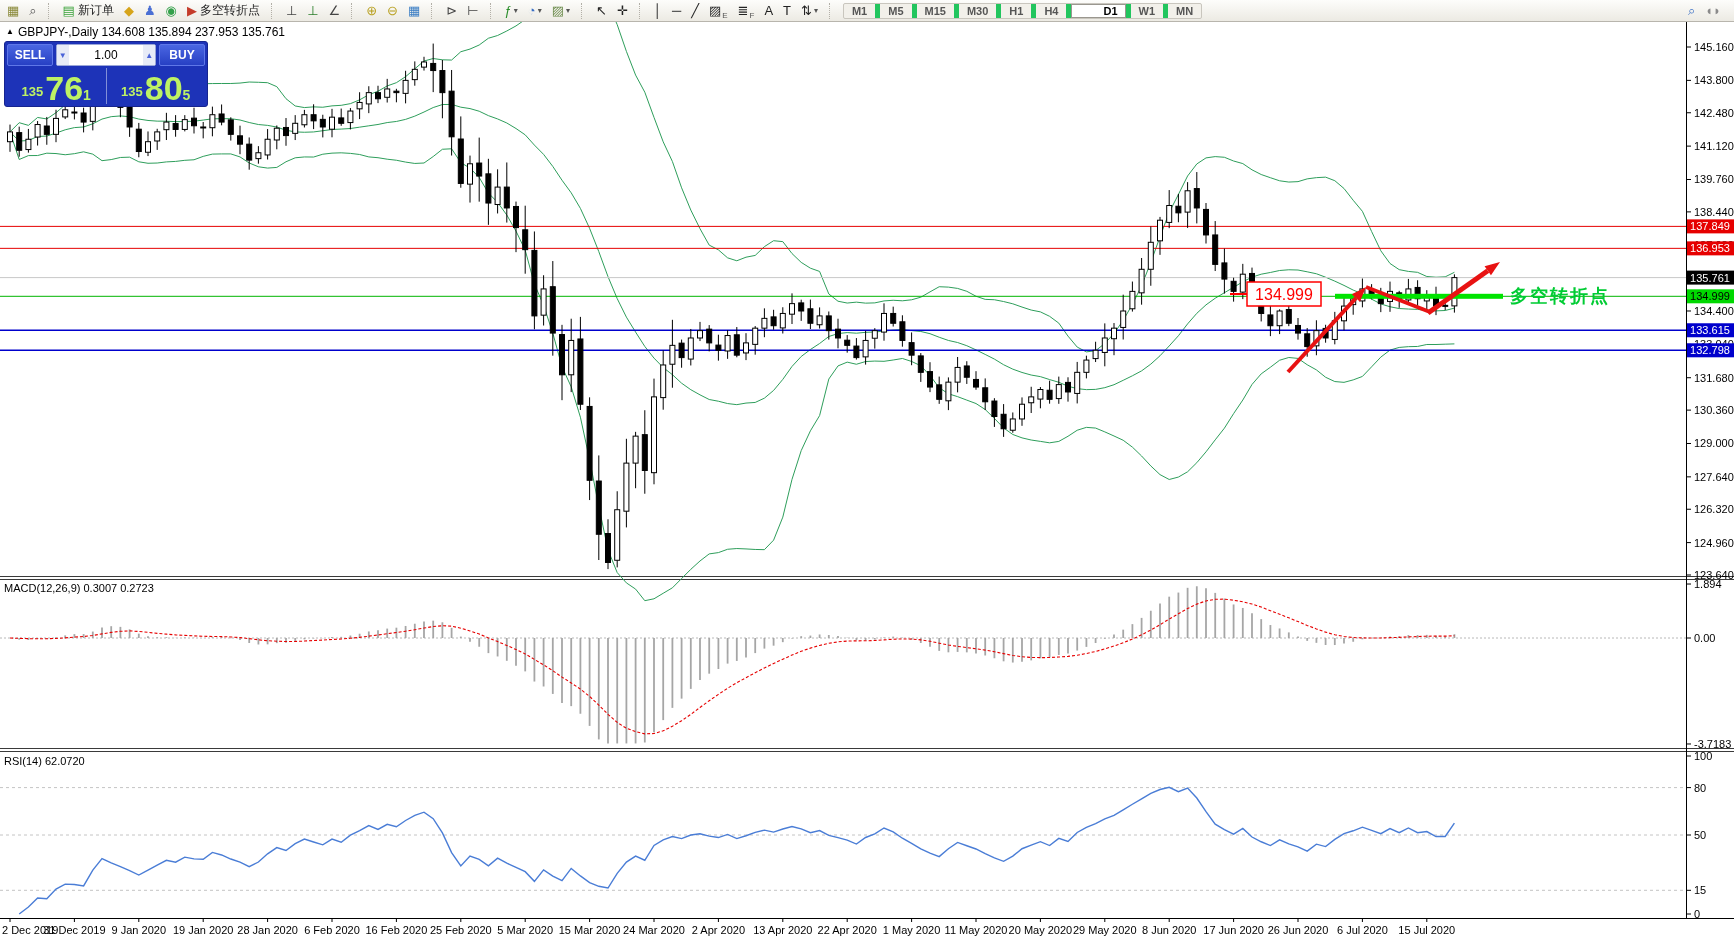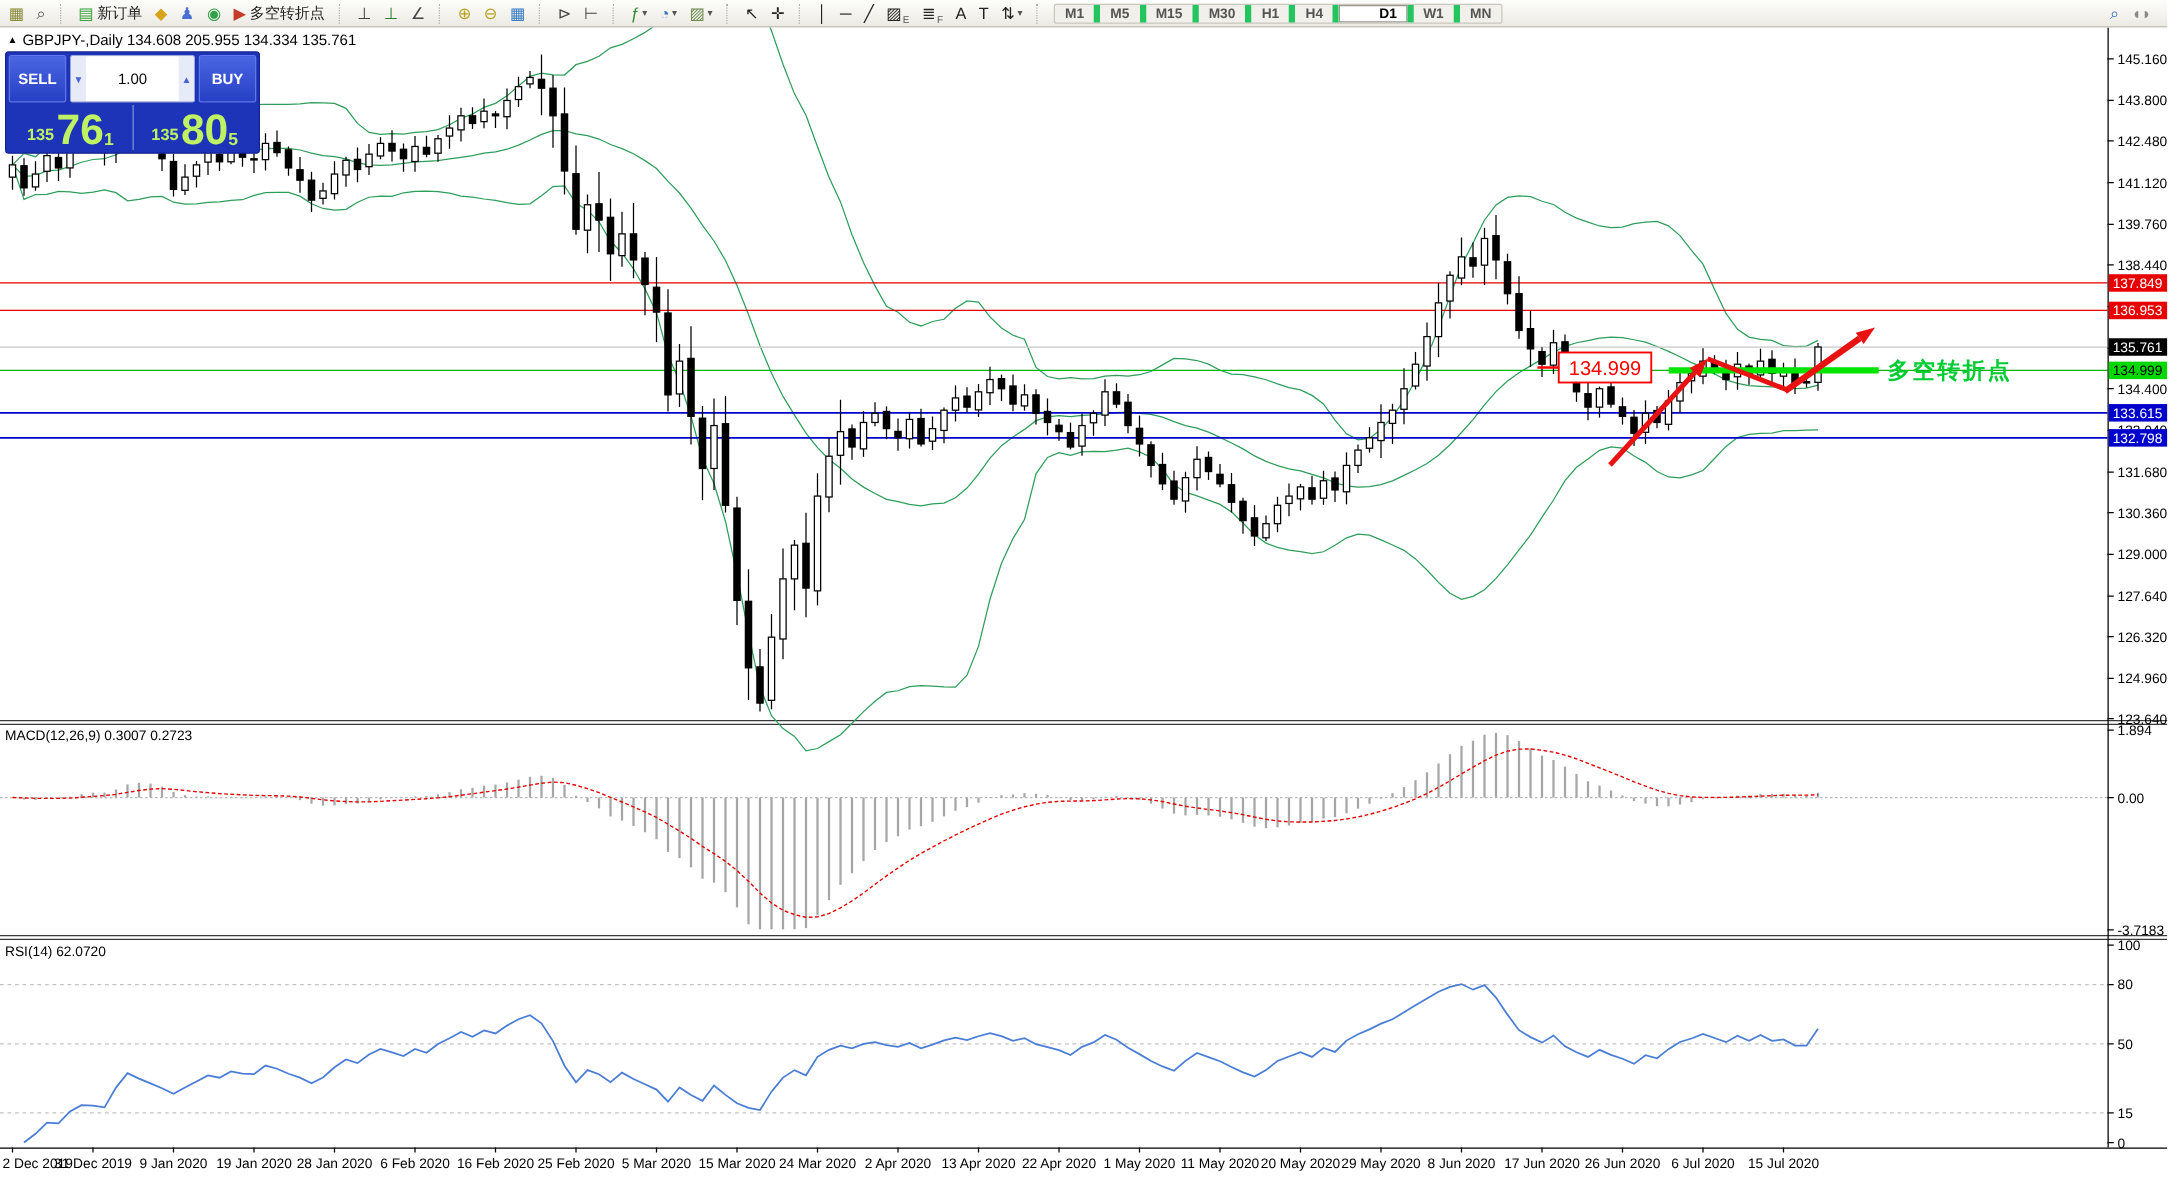--- a/index.html
+++ b/index.html
@@ -18,21 +18,21 @@
   .tf:last-child{border-right:none;}
   .tf.active{background:#fff;color:#000;box-shadow:inset 0 0 0 1px #9a978f;padding-left:32px;}
   .tb-right{margin-left:auto;display:flex;align-items:center;padding-right:6px;}
   #chart-wrap{position:relative;width:1734px;height:920px;}
   #chart-svg{position:absolute;left:0;top:0;}
   #symbol-info{position:absolute;left:6px;top:3px;font-size:12px;color:#000;z-index:5;}
   #symbol-info .tri{font-size:8px;vertical-align:2px;margin-right:4px;}
   
   #trade-panel{position:absolute;left:4px;top:19px;width:204px;z-index:6;background:#1d33b8;
     border:1px solid #16248f;border-radius:3px;padding:2px;box-sizing:border-box;}
-  #tp-row1{display:flex;align-items:stretch;height:38px;}
+  #tp-row1{display:flex;align-items:stretch;height:22px;}
   .tp-btn{width:44px;background:linear-gradient(#4a66e2,#2740c4);color:#fff;font-size:12px;font-weight:bold;
     display:flex;align-items:center;justify-content:center;border:1px solid #5f77e8;border-radius:2px;cursor:pointer;}
   #tp-vol{flex:1;display:flex;margin:0 3px;background:#fff;border:1px solid #9aa6d8;border-radius:2px;overflow:hidden;}
   .tp-step{width:16px;background:#e7ebf7;color:#4a63d8;font-size:8px;display:flex;align-items:center;justify-content:center;cursor:pointer;}
   #tp-vol input{width:100%;border:none;outline:none;text-align:center;font-size:12px;font-family:"Liberation Sans",sans-serif;}
   #tp-row2{display:flex;height:36px;margin-top:2px;}
   .tp-half{flex:1;display:flex;align-items:flex-end;justify-content:center;color:#bef264;cursor:pointer;padding-bottom:2px;}
   .tp-half.sell{border-right:1px solid rgba(255,255,255,.45);}
   .tp-small{font-size:13px;font-weight:bold;margin-right:2px;line-height:20px;}
   .tp-big{font-size:34px;font-weight:bold;line-height:28px;margin-top:47px;}
@@ -797,21 +797,21 @@
         <text x="1233.6" y="912" font-size="11" text-anchor="middle" fill="#000">17 Jun 2020</text>
         <line x1="1298" y1="896" x2="1298" y2="900" stroke="#000"></line>
         <text x="1298" y="912" font-size="11" text-anchor="middle" fill="#000">26 Jun 2020</text>
         <line x1="1362.3999999999999" y1="896" x2="1362.3999999999999" y2="900" stroke="#000"></line>
         <text x="1362.3999999999999" y="912" font-size="11" text-anchor="middle" fill="#000">6 Jul 2020</text>
         <line x1="1426.8" y1="896" x2="1426.8" y2="900" stroke="#000"></line>
         <text x="1426.8" y="912" font-size="11" text-anchor="middle" fill="#000">15 Jul 2020</text>
       </g>
     </svg>
 
-  <div id="symbol-info"><span class="tri">▲</span><span>GBPJPY-,Daily  134.608 205.955 134.334 135.761</span></div>
+  <div id="symbol-info"><span class="tri">▲</span><span>GBPJPY-,Daily  134.608 135.894 237.953 135.761</span></div>
 
   <div id="trade-panel">
     <div id="tp-row1">
       <div class="tp-btn">SELL</div>
       <div id="tp-vol">
         <div class="tp-step">▼</div>
         <input value="1.00" style="">
         <div class="tp-step">▲</div>
       </div>
       <div class="tp-btn">BUY</div>

